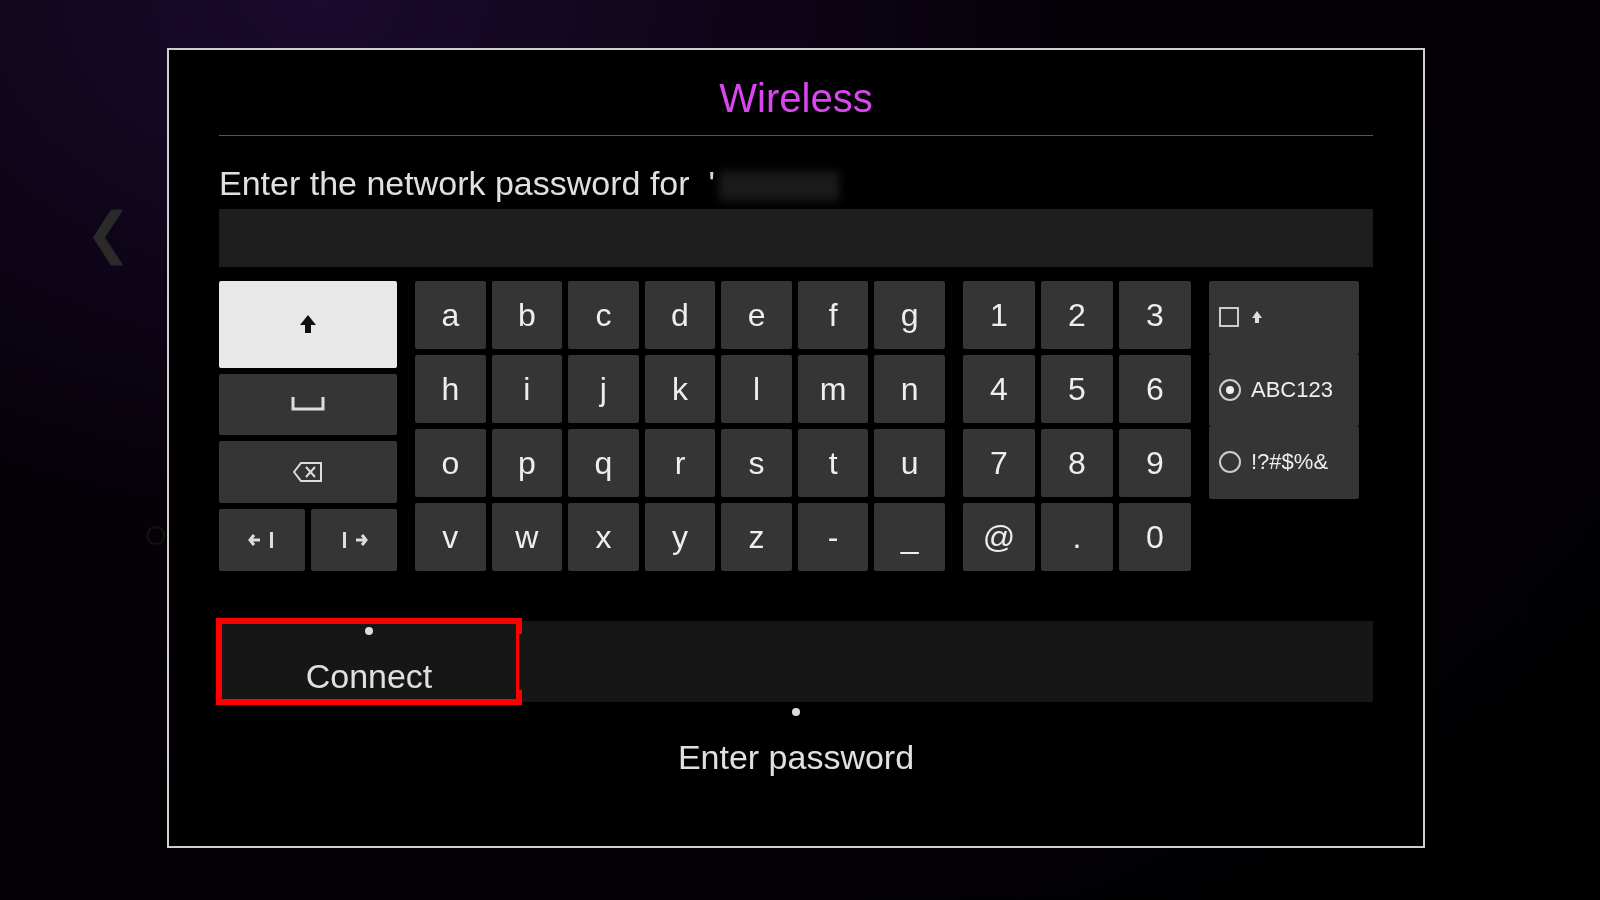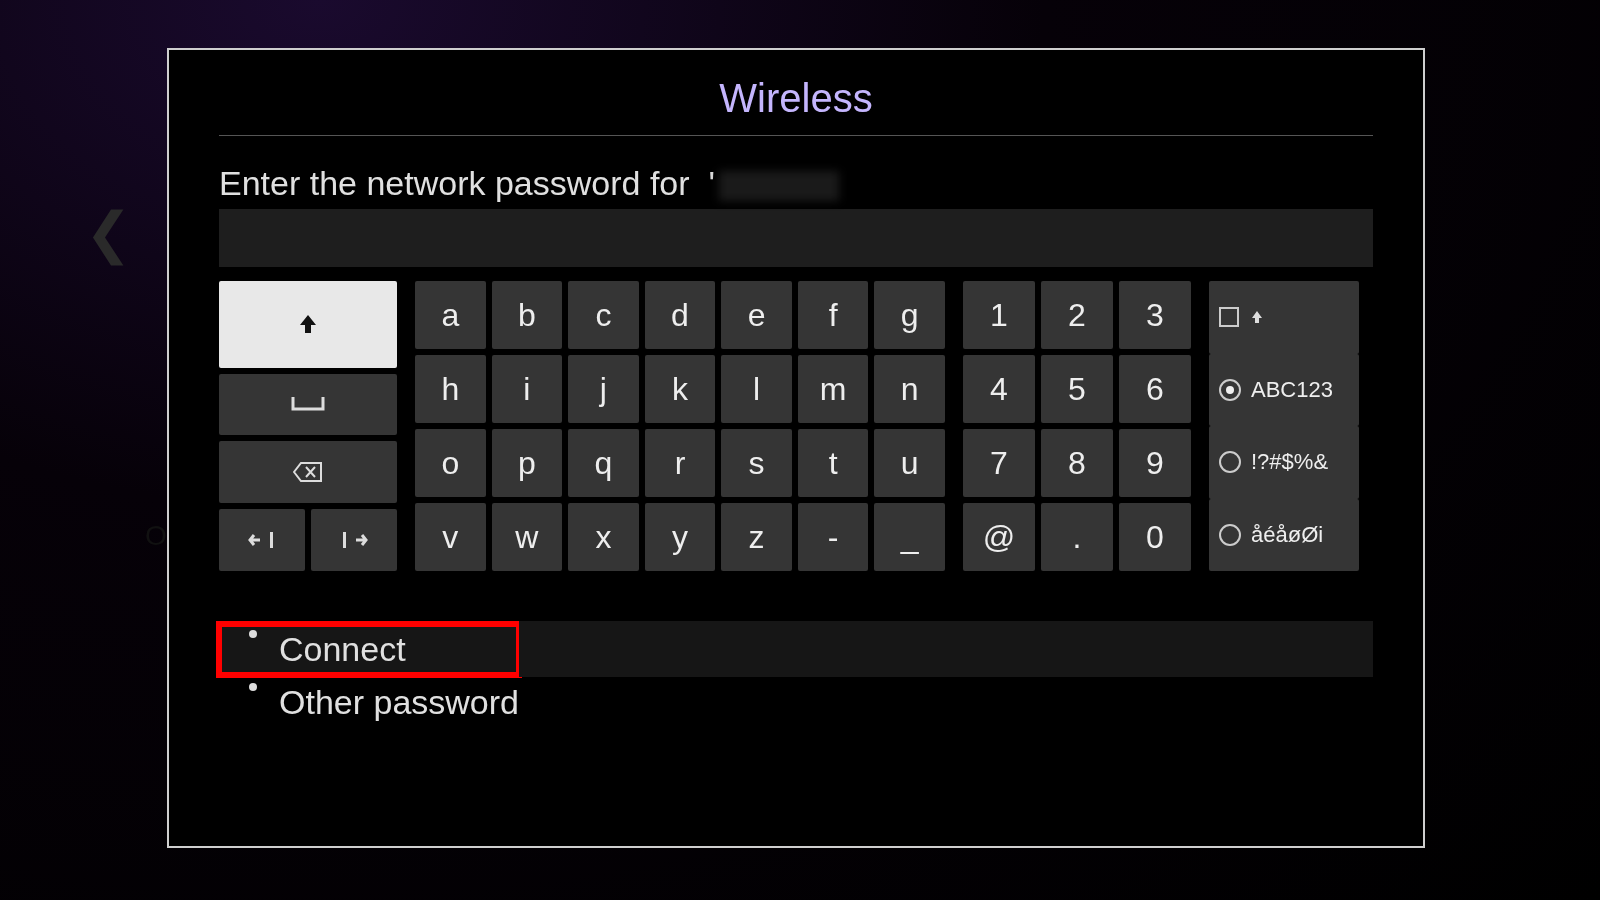--- a/index.html
+++ b/index.html
@@ -59,21 +59,21 @@
     background: #000;
     border: 2px solid #cfcfcf;
     box-sizing: border-box;
     padding: 26px 50px 20px 50px;
   }
 
   .dialog-title {
     text-align: center;
     font-size: 40px;
     font-weight: 400;
-    color: #c4b5fd;
+    color: #d946ef;
     padding-bottom: 14px;
     border-bottom: 1px solid #555;
     margin-bottom: 28px;
   }
 
   .prompt {
     font-size: 34px;
     color: #e0e0e0;
     margin-bottom: 6px;
   }
@@ -190,26 +190,27 @@
     border: 2px solid #ccc;
     flex-shrink: 0;
   }
 
   
   .actions {
     margin-top: 50px;
   }
   .action-row {
     display: flex;
-    align-items: flex-start;
+    align-items: center;
     font-size: 34px;
     color: #e0e0e0;
     padding: 6px 30px;
     gap: 22px;
     cursor: pointer;
+    flex-direction: column;
   }
   .action-row.focused {
     background: #161616;
     outline: 6px solid #ff0000;
     outline-offset: -3px;
     width: 300px;
     box-sizing: border-box;
   }
   .bullet {
     width: 8px;
@@ -339,36 +340,32 @@
         </svg>
       </div>
       <div class="key">
         <span class="radio on"></span>
         <span>ABC123</span>
       </div>
       <div class="key">
         <span class="radio"></span>
         <span>!?#$%&amp;</span>
       </div>
-      <div class="key">
-        <span class="radio"></span>
-        <span>åéåøØi</span>
-      </div>
     </div>
 
   </div>
 
   
   <div class="actions">
     <div class="focused-strip">
       <div class="action-row focused">
         <span class="bullet"></span>
         <span>Connect</span>
       </div>
       <div class="filler"></div>
     </div>
     <div class="action-row">
       <span class="bullet"></span>
-      <span>Other password</span>
+      <span>Enter password</span>
     </div>
   </div>
 
 </div>
 
 </body></html>

